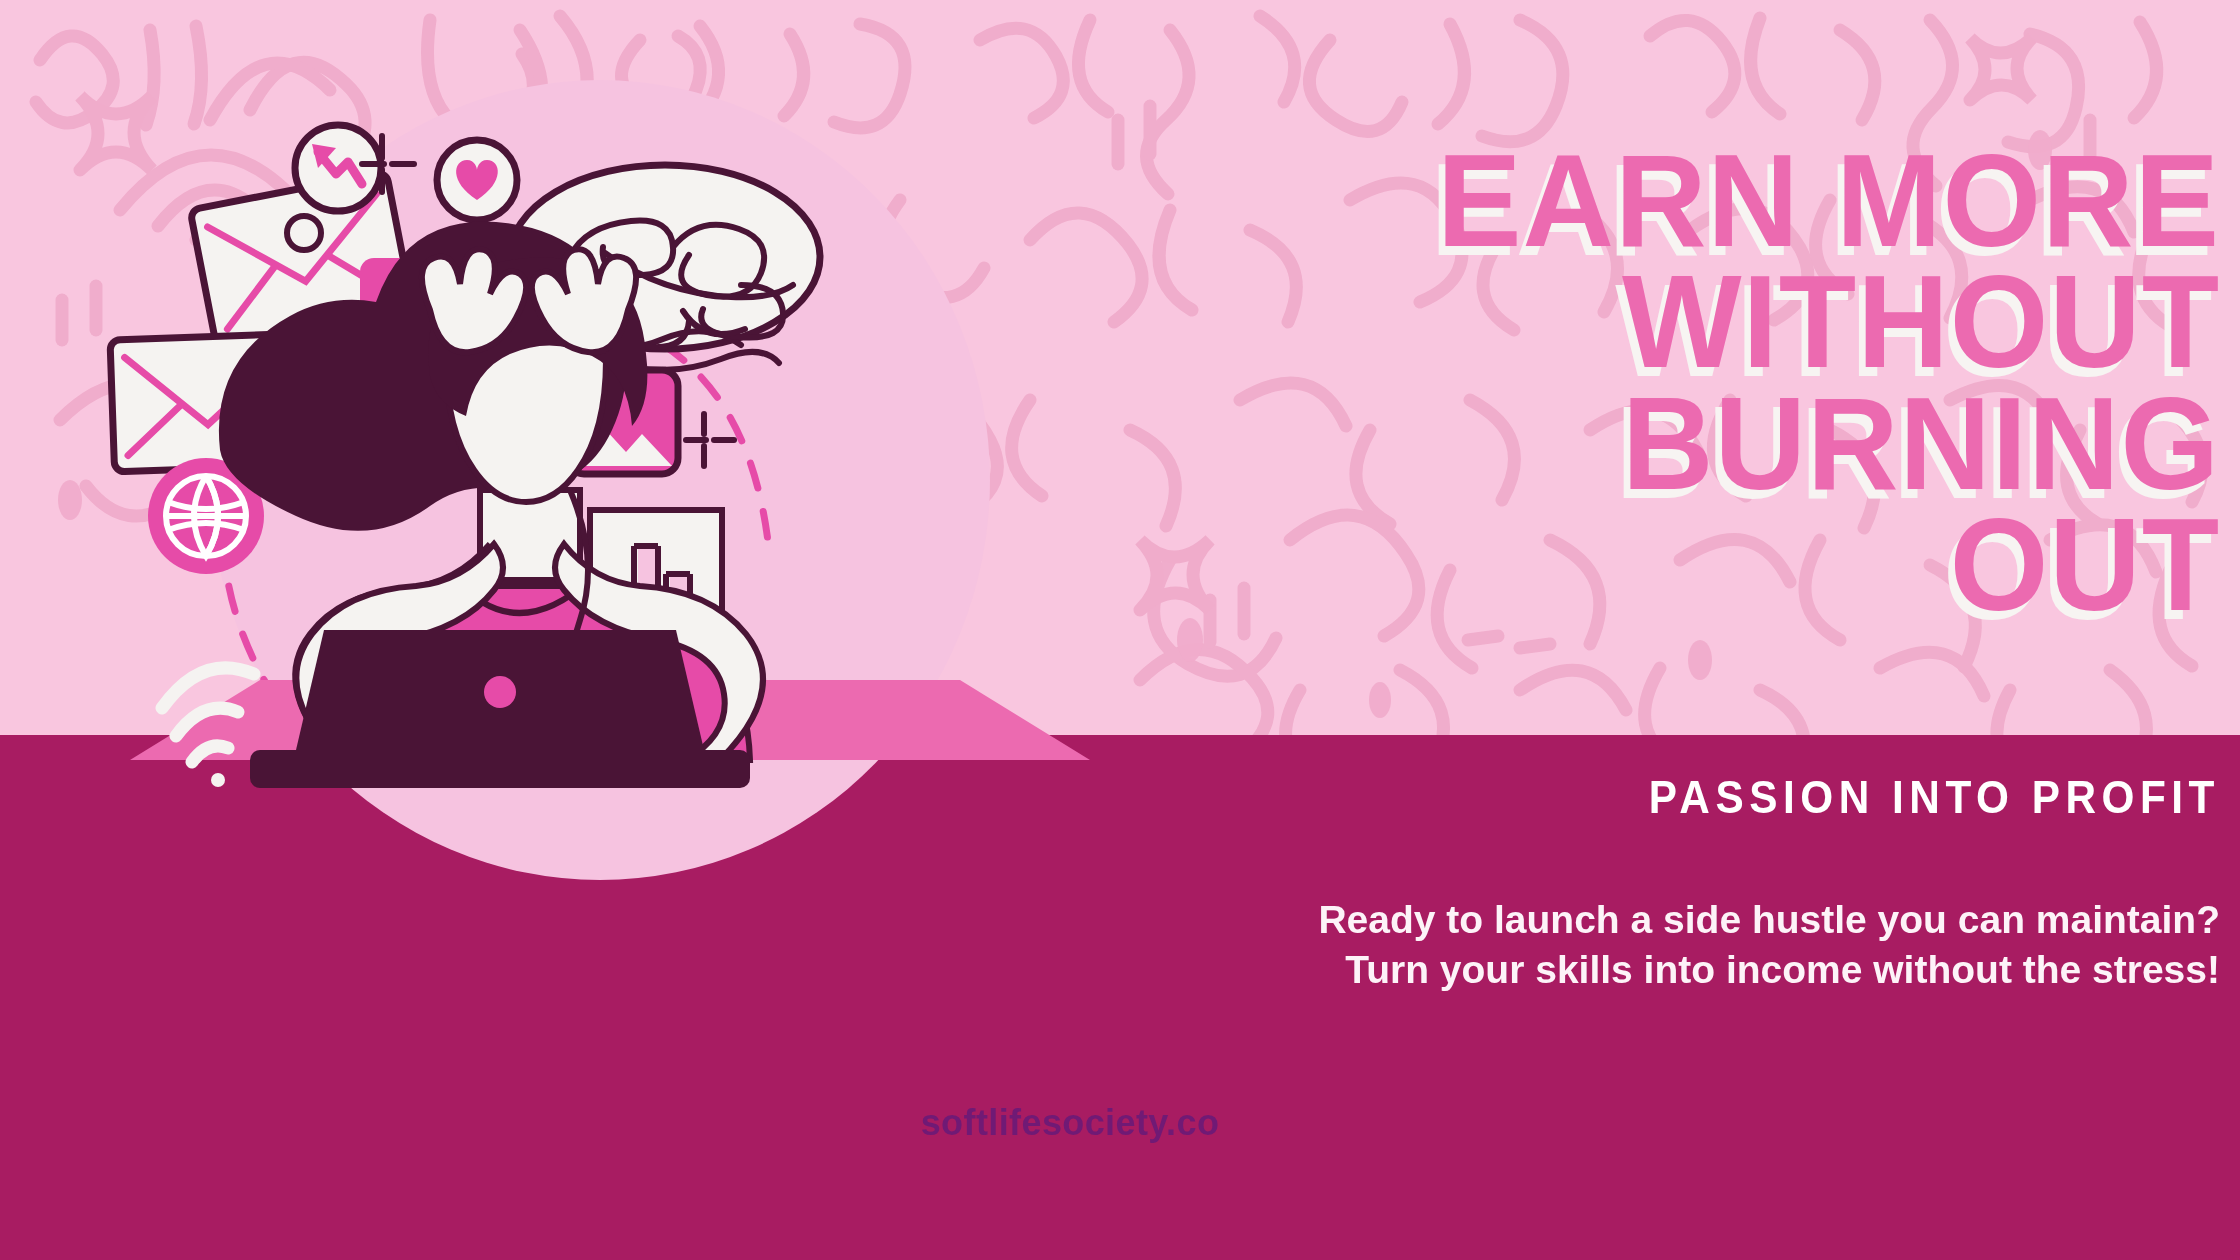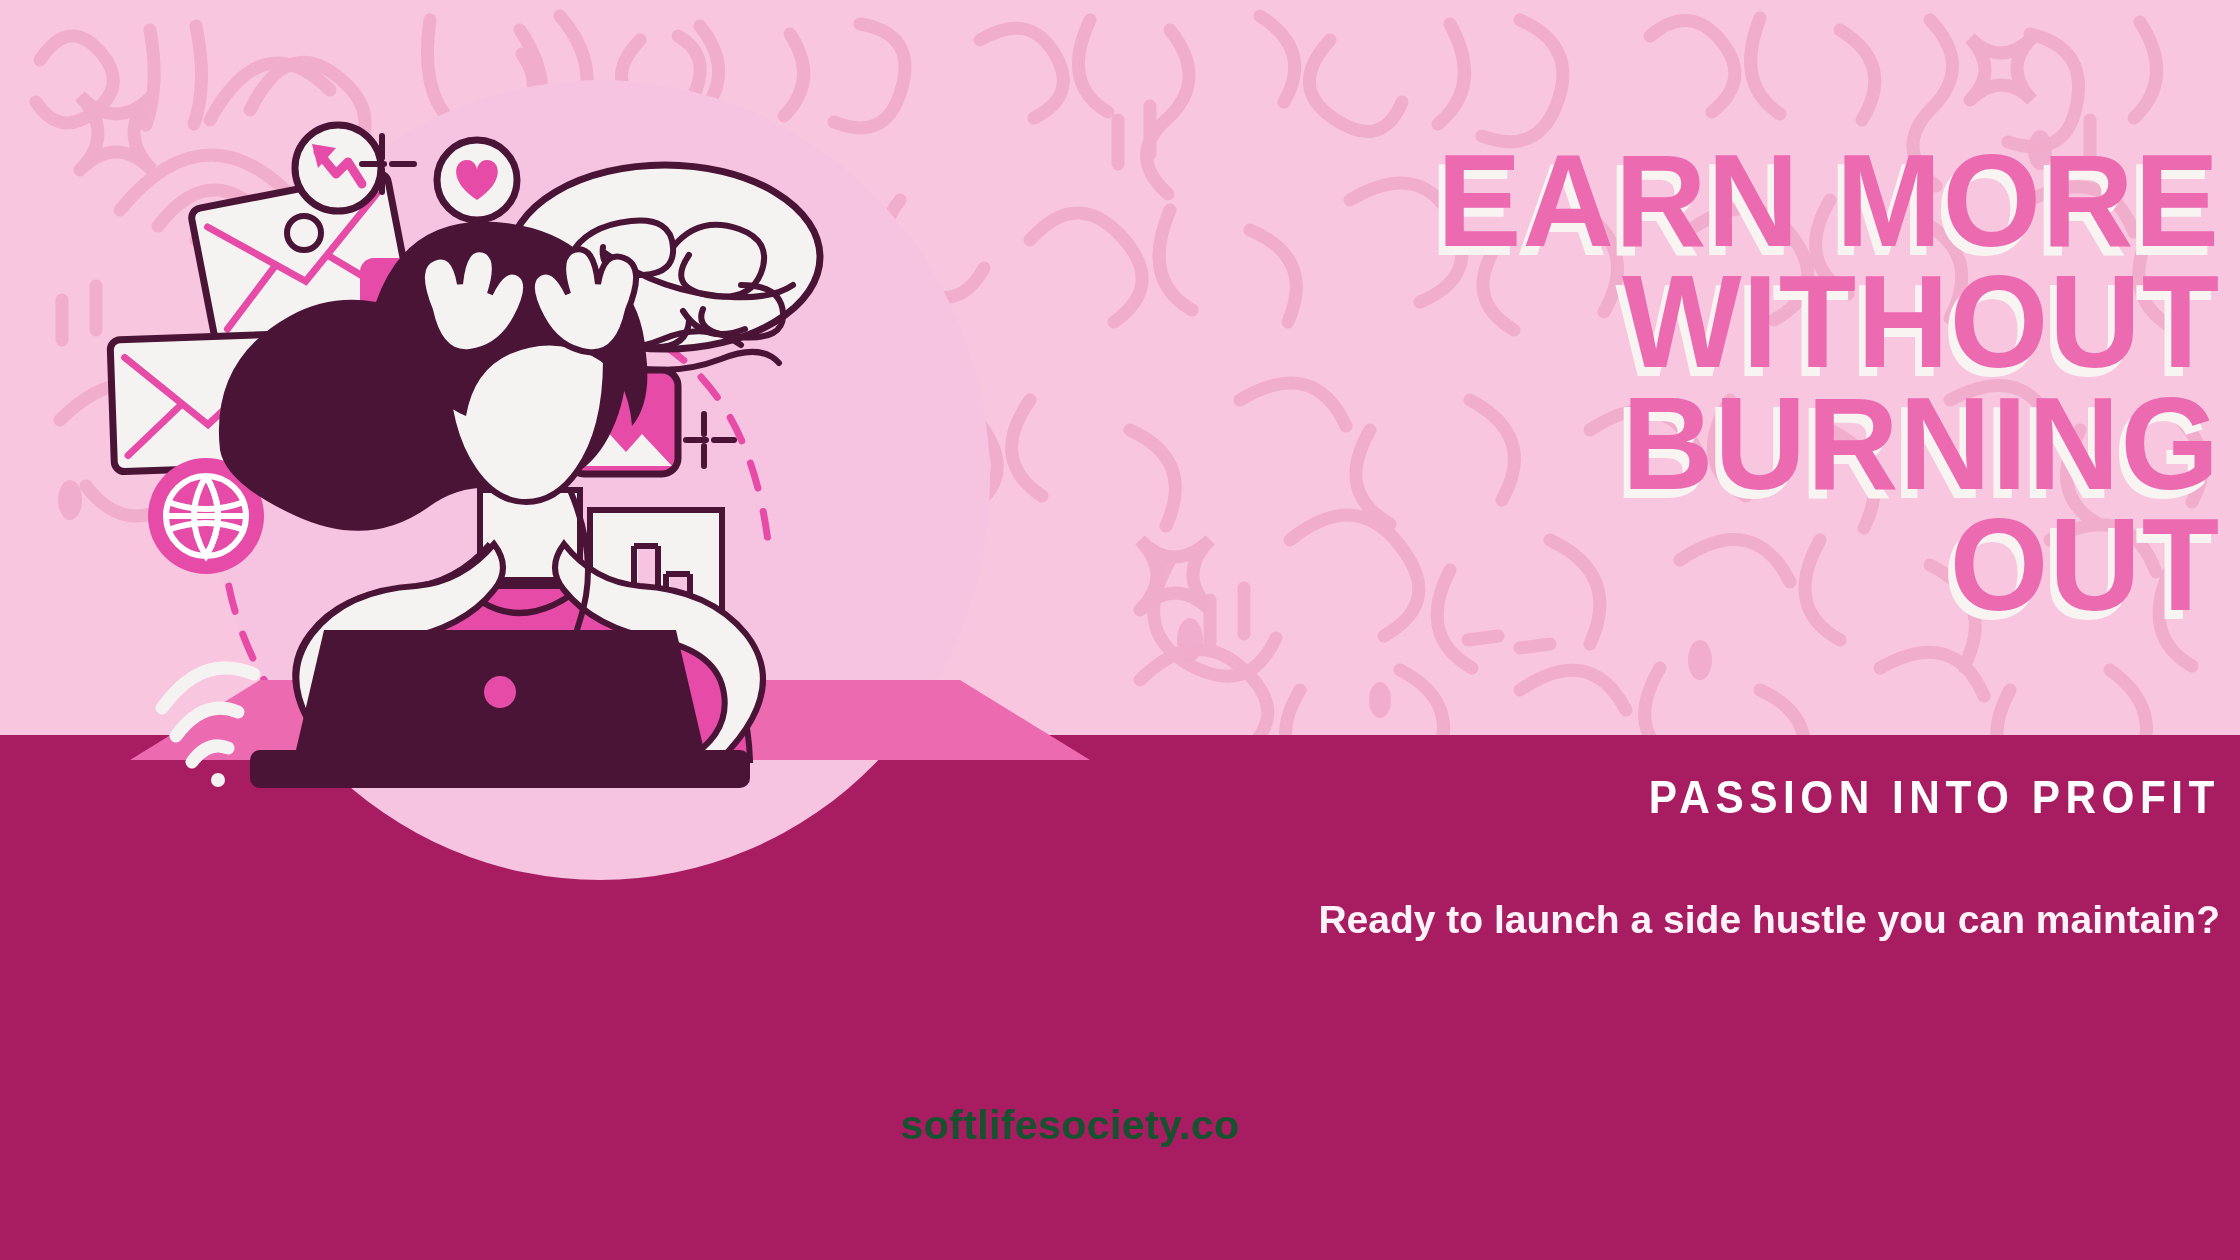--- a/index.html
+++ b/index.html
@@ -60,23 +60,23 @@
     color:#FDF3F8;
     font-size:39px;
     line-height:1.28;
     font-weight:700;
   }
   .body-copy span { display:block; white-space:nowrap; }
   .url {
     position:absolute; left:700px; top:1102px;
     width:740px;
     text-align:center;
-    color:#14532d;
+    color:#701a75;
     font-weight:bold;
-    font-size:41px;
+    font-size:36px;
     letter-spacing:0.4px;
   }
 </style>
 </head>
 <body>
 
 <div class="canvas">
 
   <svg class="doodles" viewBox="0 0 2240 1260" xmlns="http://www.w3.org/2000/svg">
     <rect x="0" y="0" width="2240" height="1260" fill="#F9C6DF"></rect>
@@ -360,17 +360,18 @@
     <span class="ln">EARN MORE</span>
     <span class="ln">WITHOUT</span>
     <span class="ln">BURNING</span>
     <span class="ln">OUT</span>
   </div>
 
   <div class="subhead">PASSION INTO PROFIT</div>
 
   <div class="body-copy">
     <span>Ready to launch a side hustle you can maintain?</span>
+    <span>Turn your skills into income without the stress!</span>
   </div>
 
   <div class="url">softlifesociety.co</div>
 
 </div>
 
 </body></html>

